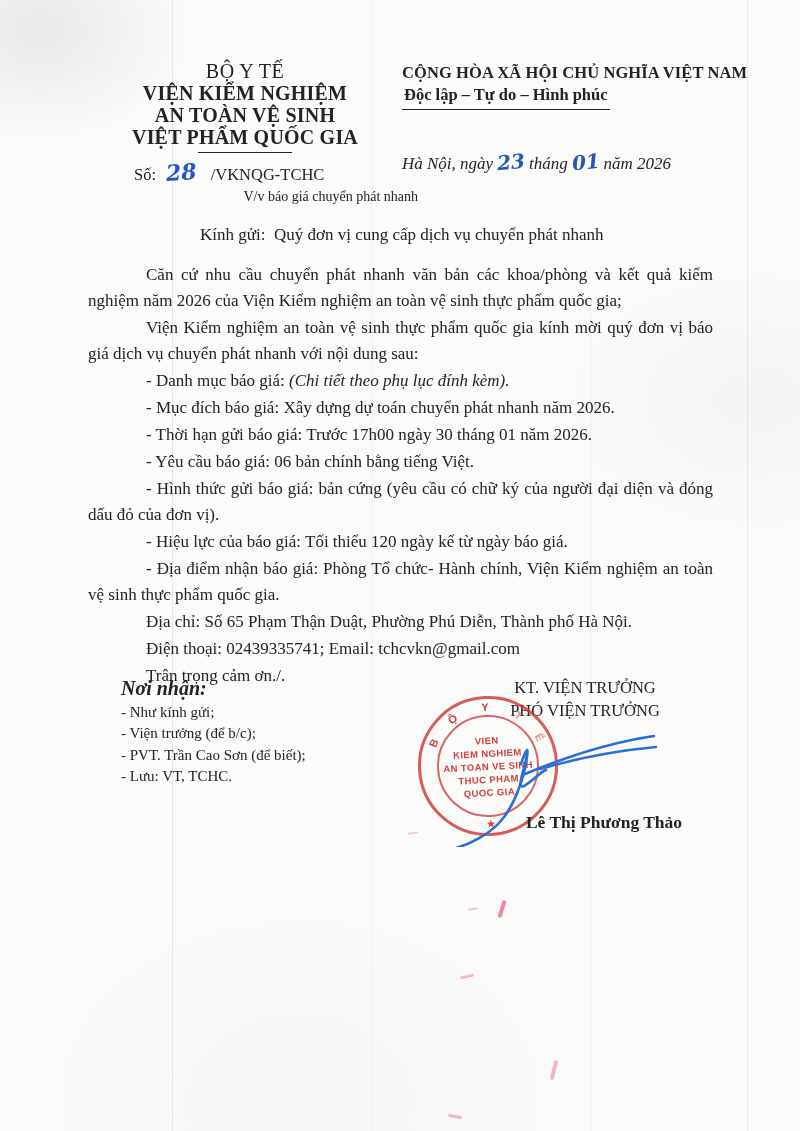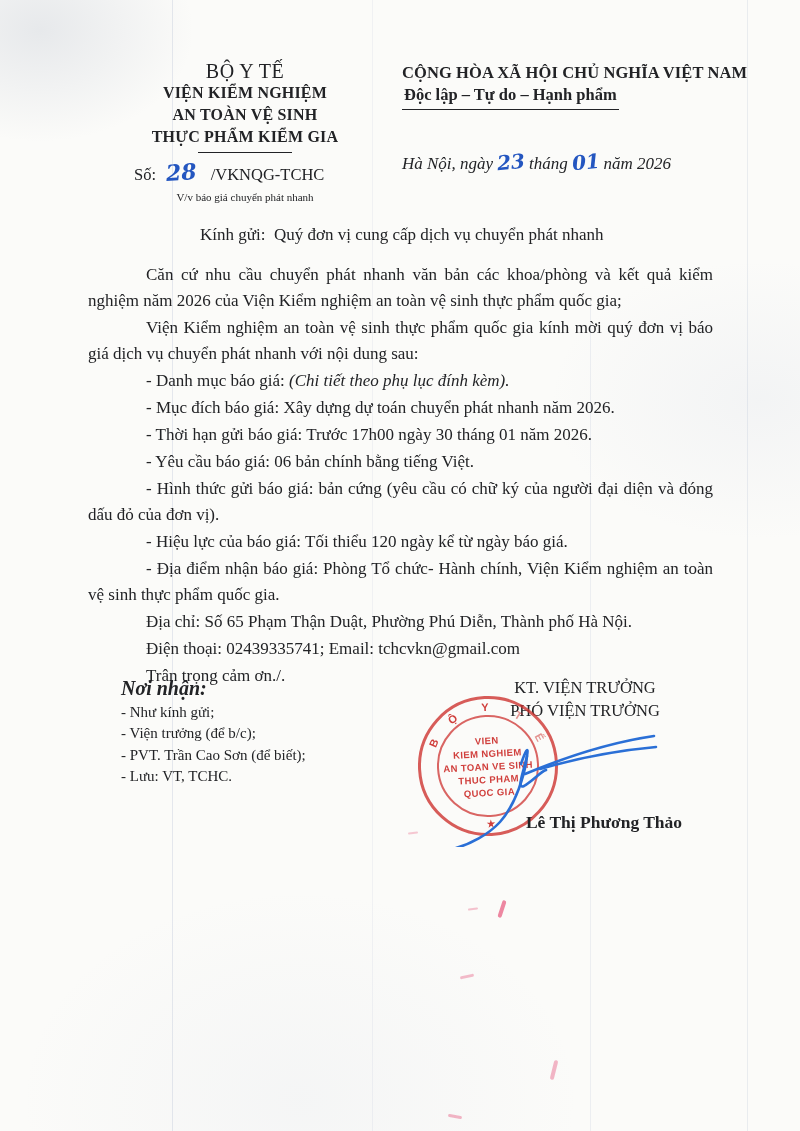--- a/index.html
+++ b/index.html
@@ -18,26 +18,26 @@
   
   .fold{position:absolute;top:0;bottom:0;width:1px;background:rgba(110,130,175,0.16);}
   .fold.f1{left:172px;}
   .fold.f2{left:372px;background:rgba(110,130,175,0.08);}
   .fold.f3{left:590px;top:300px;background:rgba(110,130,175,0.10);}
   .fold.f4{left:747px;background:rgba(110,130,175,0.12);}
   .speck{position:absolute;background:rgba(225,40,90,0.55);border-radius:2px;}
   
   .hdr-left{position:absolute;left:72px;top:60px;width:346px;text-align:center;line-height:22px;}
   .hdr-left .l1{font-size:20px;letter-spacing:0.5px;}
-  .hdr-left .lb{font-weight:bold;font-size:16px;letter-spacing:0.2px;}
+  .hdr-left .lb{font-weight:bold;font-size:20px;letter-spacing:0.2px;}
   .org-rule{width:94px;border-top:1.6px solid #222326;margin:4px auto 8px;}
   .so-line{font-size:16.5px;text-align:left;padding-left:62px;white-space:nowrap;}
   .hand{font-family:"DejaVu Serif", serif;font-style:italic;font-weight:bold;color:#2456c0;}
   .so-line .hand{font-size:22px;display:inline-block;transform:rotate(-4deg);margin:0 14px 0 10px;}
-  .vv-line{font-size:11px;line-height:20px;margin-top:1px;}
+  .vv-line{font-size:14px;line-height:20px;margin-top:1px;text-align:right;}
   .hdr-right{position:absolute;left:402px;top:62px;width:360px;text-align:left;}
   .hdr-right .l1{font-weight:bold;font-size:16.5px;line-height:22px;letter-spacing:0.1px;}
   .hdr-right .l2{display:inline-block;font-weight:bold;font-size:16.5px;line-height:22px;border-bottom:1.7px solid #222326;padding:0 2px 3px;}
   .date-line{margin-top:40px;font-style:italic;font-size:17px;white-space:nowrap;}
   .date-line .hand{font-size:20px;display:inline-block;transform:rotate(-5deg);margin:0 4px;}
   
   .letter{position:absolute;left:88px;top:222px;width:625px;font-size:17px;line-height:26px;text-align:justify;}
   .salutation{text-align:left;margin:0 0 14px 112px;}
   .letter p{margin:0 0 1px;text-indent:58px;}
   .it{font-style:italic;}
@@ -69,29 +69,29 @@
   <div class="speck" style="left:468px;top:908px;width:10px;height:2px;transform:rotate(-8deg);opacity:.5;"></div>
   <div class="speck" style="left:460px;top:975px;width:14px;height:3px;transform:rotate(-12deg);opacity:.55;"></div>
   <div class="speck" style="left:552px;top:1060px;width:4px;height:20px;transform:rotate(14deg);opacity:.6;"></div>
   <div class="speck" style="left:448px;top:1115px;width:14px;height:3px;transform:rotate(10deg);opacity:.6;"></div>
   <div class="speck" style="left:408px;top:832px;width:10px;height:2px;transform:rotate(-6deg);opacity:.45;"></div>
 
   <div class="hdr-left">
     <div class="l1">BỘ Y TẾ</div>
     <div class="lb">VIỆN KIỂM NGHIỆM</div>
     <div class="lb">AN TOÀN VỆ SINH</div>
-    <div class="lb">THỰC PHẨM KIỂM GIA</div>
+    <div class="lb">VIỆT PHẨM QUỐC GIA</div>
     <div class="org-rule"></div>
     <div class="so-line"><span>Số:</span><span class="hand">28</span><span>/VKNQG-TCHC</span></div>
     <div class="vv-line">V/v báo giá chuyển phát nhanh</div>
   </div>
 
   <div class="hdr-right">
     <div class="l1">CỘNG HÒA XÃ HỘI CHỦ NGHĨA VIỆT NAM</div>
-    <div><span class="l2">Độc lập – Tự do – Hạnh phẩm</span></div>
+    <div><span class="l2">Độc lập – Tự do – Hình phúc</span></div>
     <div class="date-line"><span>Hà Nội, ngày</span><span class="hand">23</span><span>tháng</span><span class="hand">01</span><span>năm 2026</span></div>
   </div>
 
   <div class="letter">
     <div class="salutation"><span>Kính gửi:</span>&nbsp; <span>Quý đơn vị cung cấp dịch vụ chuyển phát nhanh</span></div>
     <p>Căn cứ nhu cầu chuyển phát nhanh văn bản các khoa/phòng và kết quả kiểm nghiệm năm 2026 của Viện Kiểm nghiệm an toàn vệ sinh thực phẩm quốc gia;</p>
     <p>Viện Kiểm nghiệm an toàn vệ sinh thực phẩm quốc gia kính mời quý đơn vị báo giá dịch vụ chuyển phát nhanh với nội dung sau:</p>
     <p><span>- Danh mục báo giá: </span><span class="it">(Chi tiết theo phụ lục đính kèm).</span></p>
     <p>- Mục đích báo giá: Xây dựng dự toán chuyển phát nhanh năm 2026.</p>
     <p>- Thời hạn gửi báo giá: Trước 17h00 ngày 30  tháng 01 năm 2026.</p>

